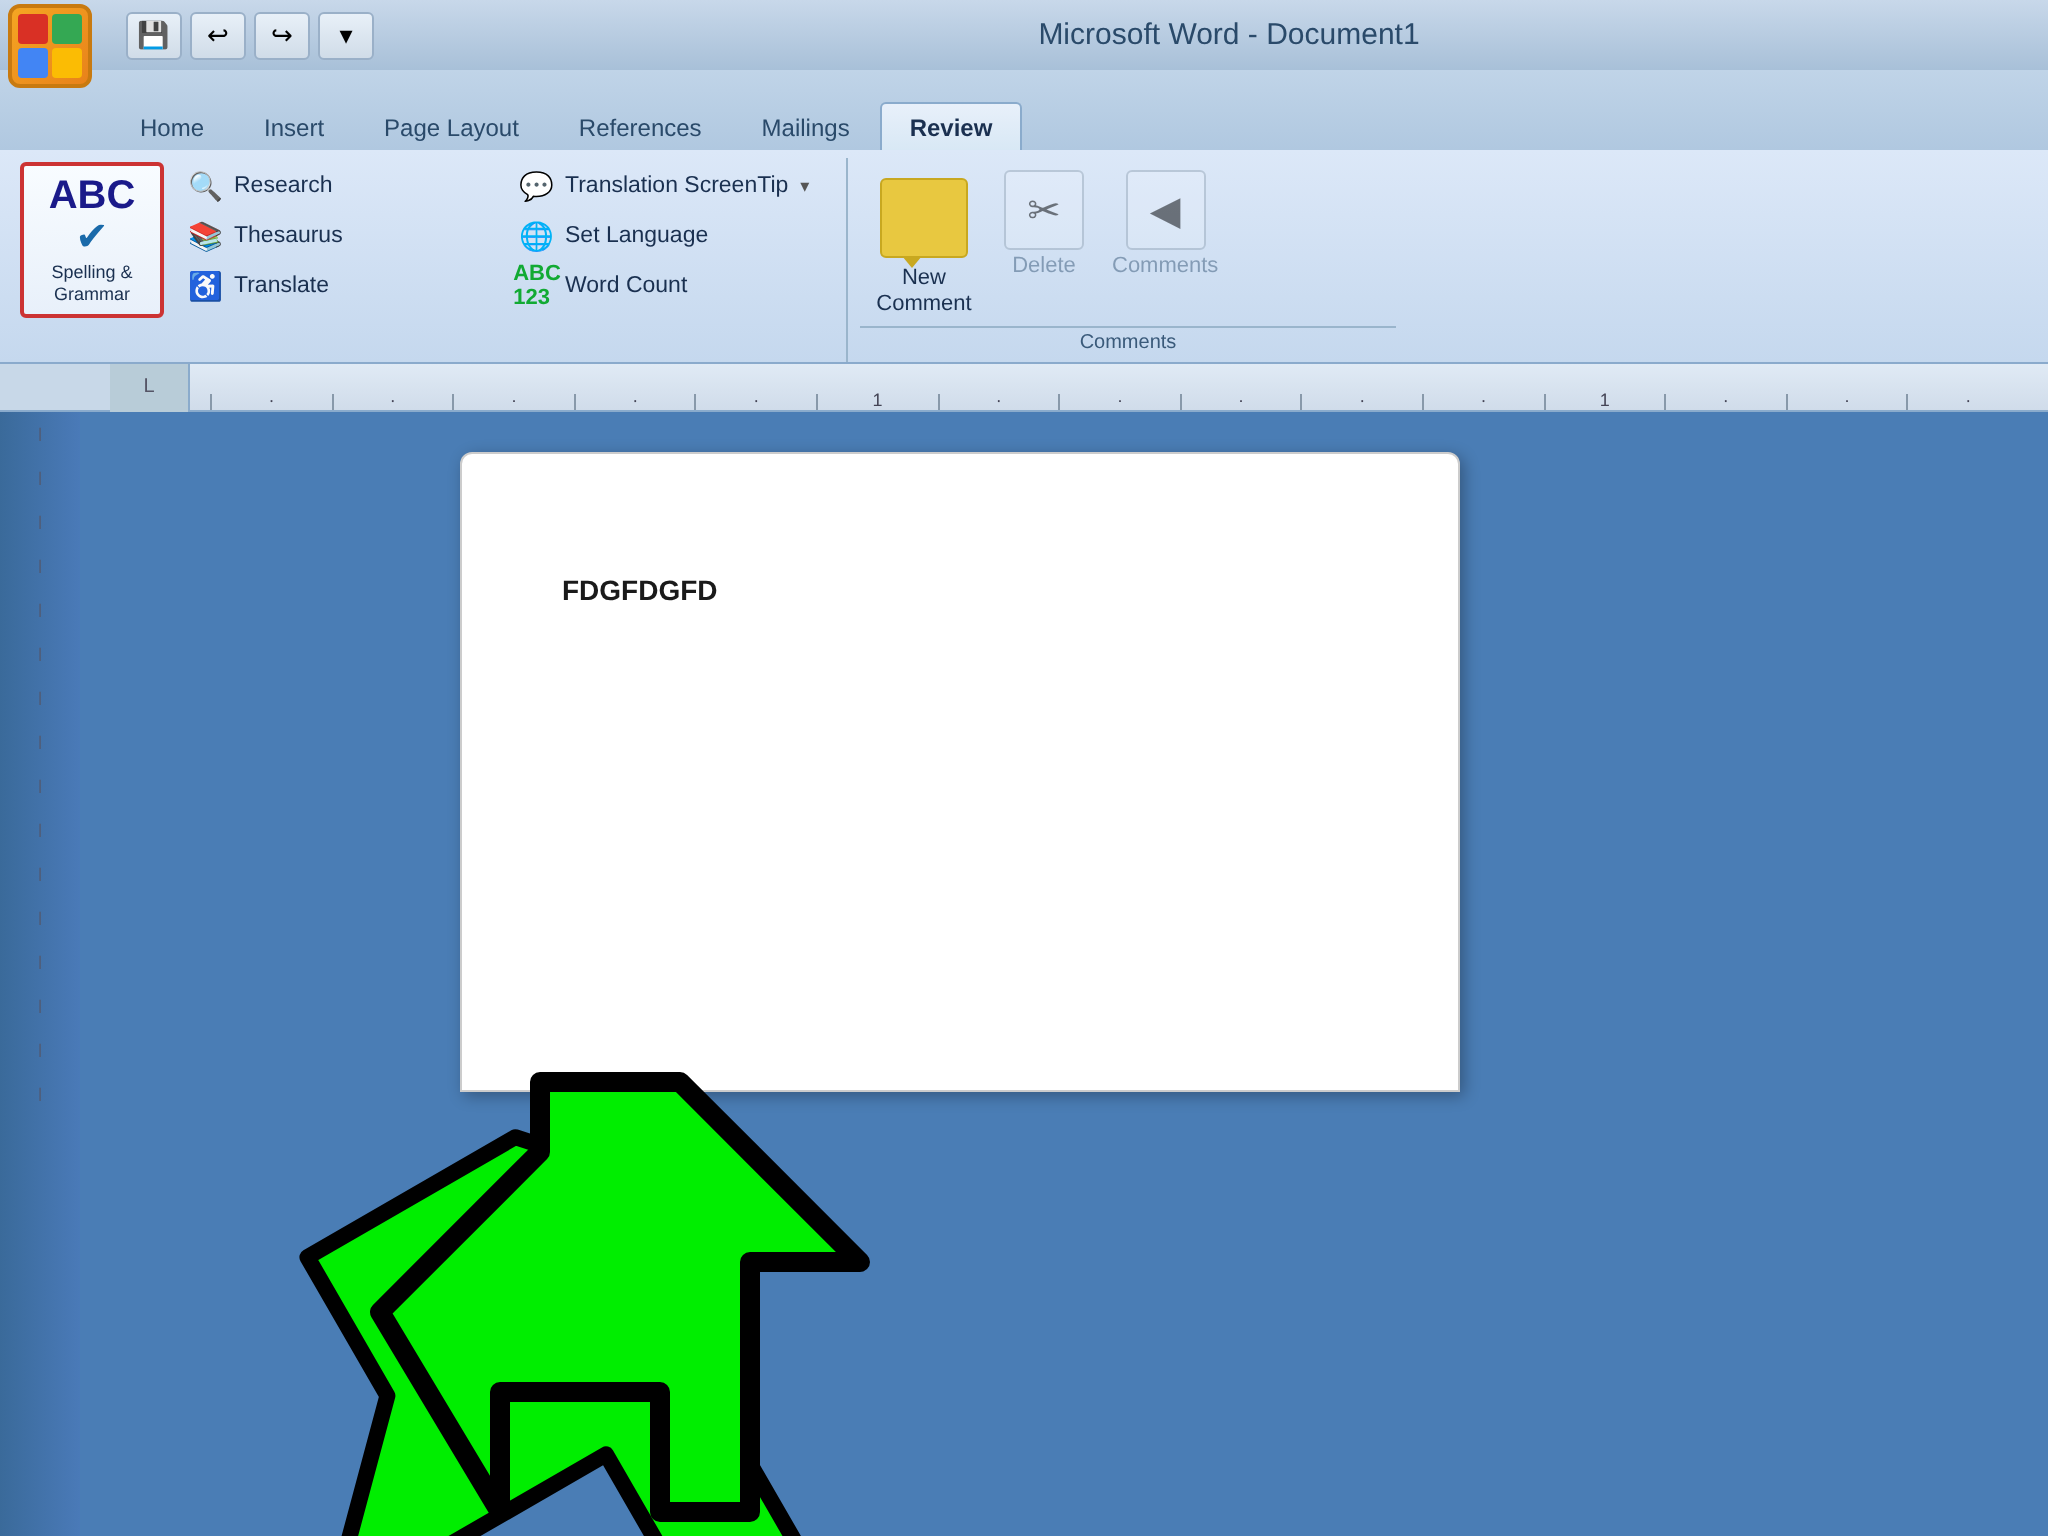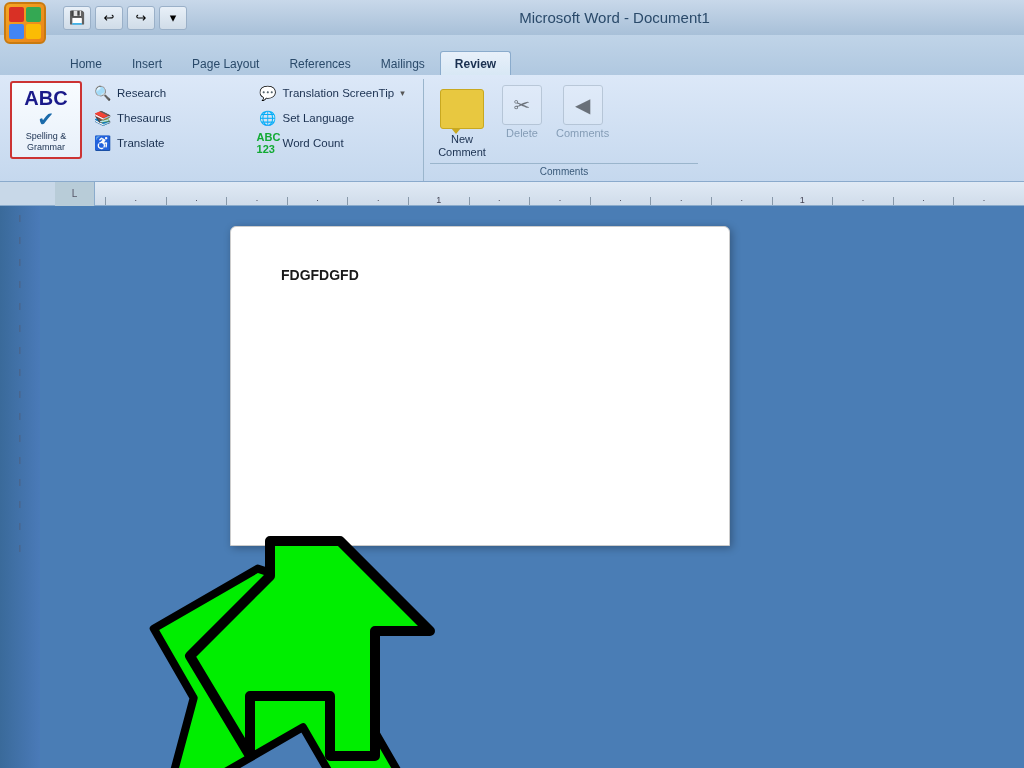--- a/index.html
+++ b/index.html
@@ -303,21 +303,21 @@
       padding: 20px 30px;
       overflow: hidden;
     }
     .page {
       background: white;
       width: 500px;
       min-height: 320px;
       margin: 0 auto;
       border: 1px solid #ccc;
       border-radius: 6px 6px 0 0;
-      padding: 40px 50px 30px;
+      padding: 60px 50px 30px;
       box-shadow: 2px 2px 8px rgba(0,0,0,0.3);
       position: relative;
       margin-left: 160px;
     }
     .page-content {
       font-size: 14px;
       font-weight: bold;
       color: #1a1a1a;
     }
 

